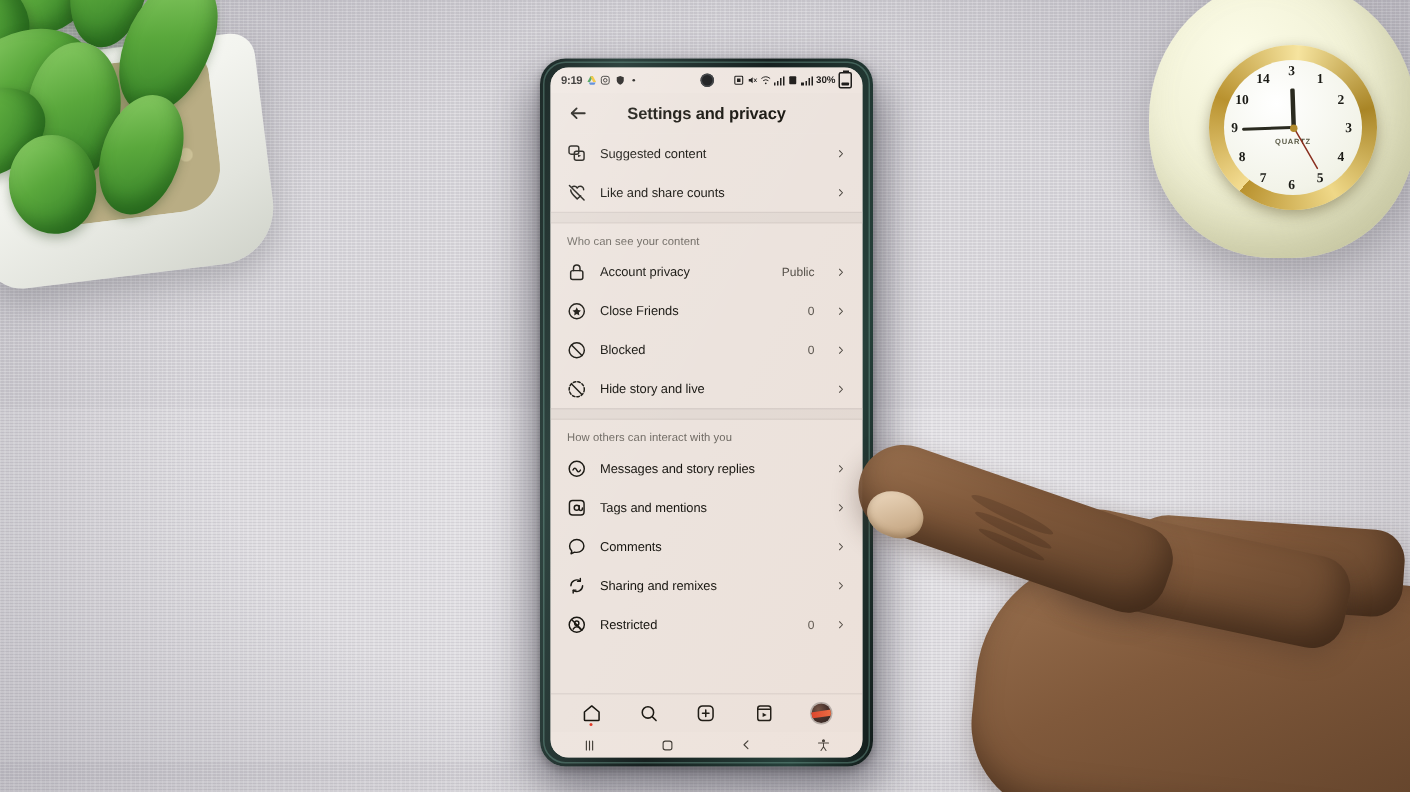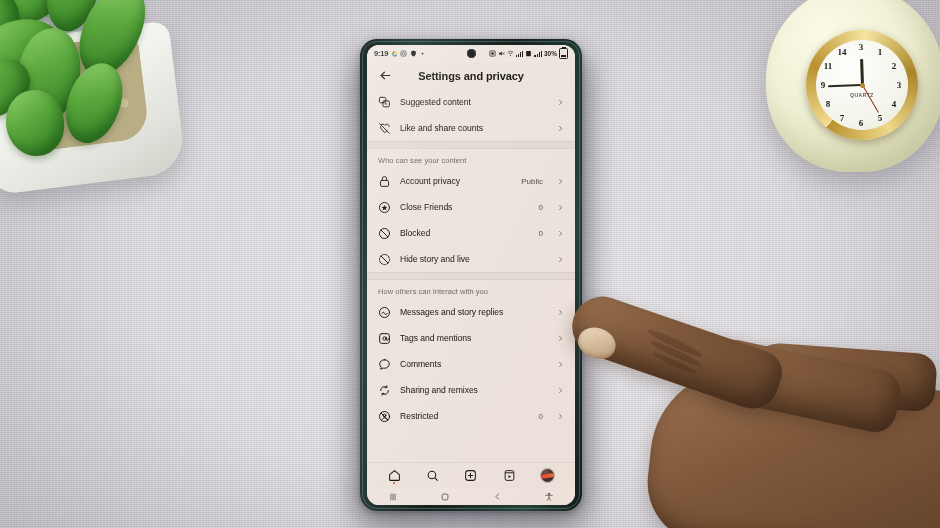--- a/index.html
+++ b/index.html
@@ -209,21 +209,21 @@
       <div class="num" style="left: 39px; top: 2px;">3</div>
           <div class="num" style="left: 58px; top: 7.09103px;">1</div>
           <div class="num" style="left: 71.909px; top: 21px;">2</div>
           <div class="num" style="left: 77px; top: 40px;">3</div>
           <div class="num" style="left: 71.909px; top: 59px;">4</div>
           <div class="num" style="left: 58px; top: 72.909px;">5</div>
           <div class="num" style="left: 39px; top: 78px;">6</div>
           <div class="num" style="left: 20px; top: 72.909px;">7</div>
           <div class="num" style="left: 6.09103px; top: 59px;">8</div>
           <div class="num" style="left: 1px; top: 40px;">9</div>
-          <div class="num" style="left: 6.09103px; top: 21px;">11</div>
+          <div class="num" style="left: 6.09103px; top: 21px;">10</div>
           <div class="num" style="left: 20px; top: 7.09103px;">14</div>
         </div>
     </div>
   </div>
 
   <div class="phone-shadow"></div>
   <div class="phone">
     <div class="screen">
 
       <div class="statusbar">

